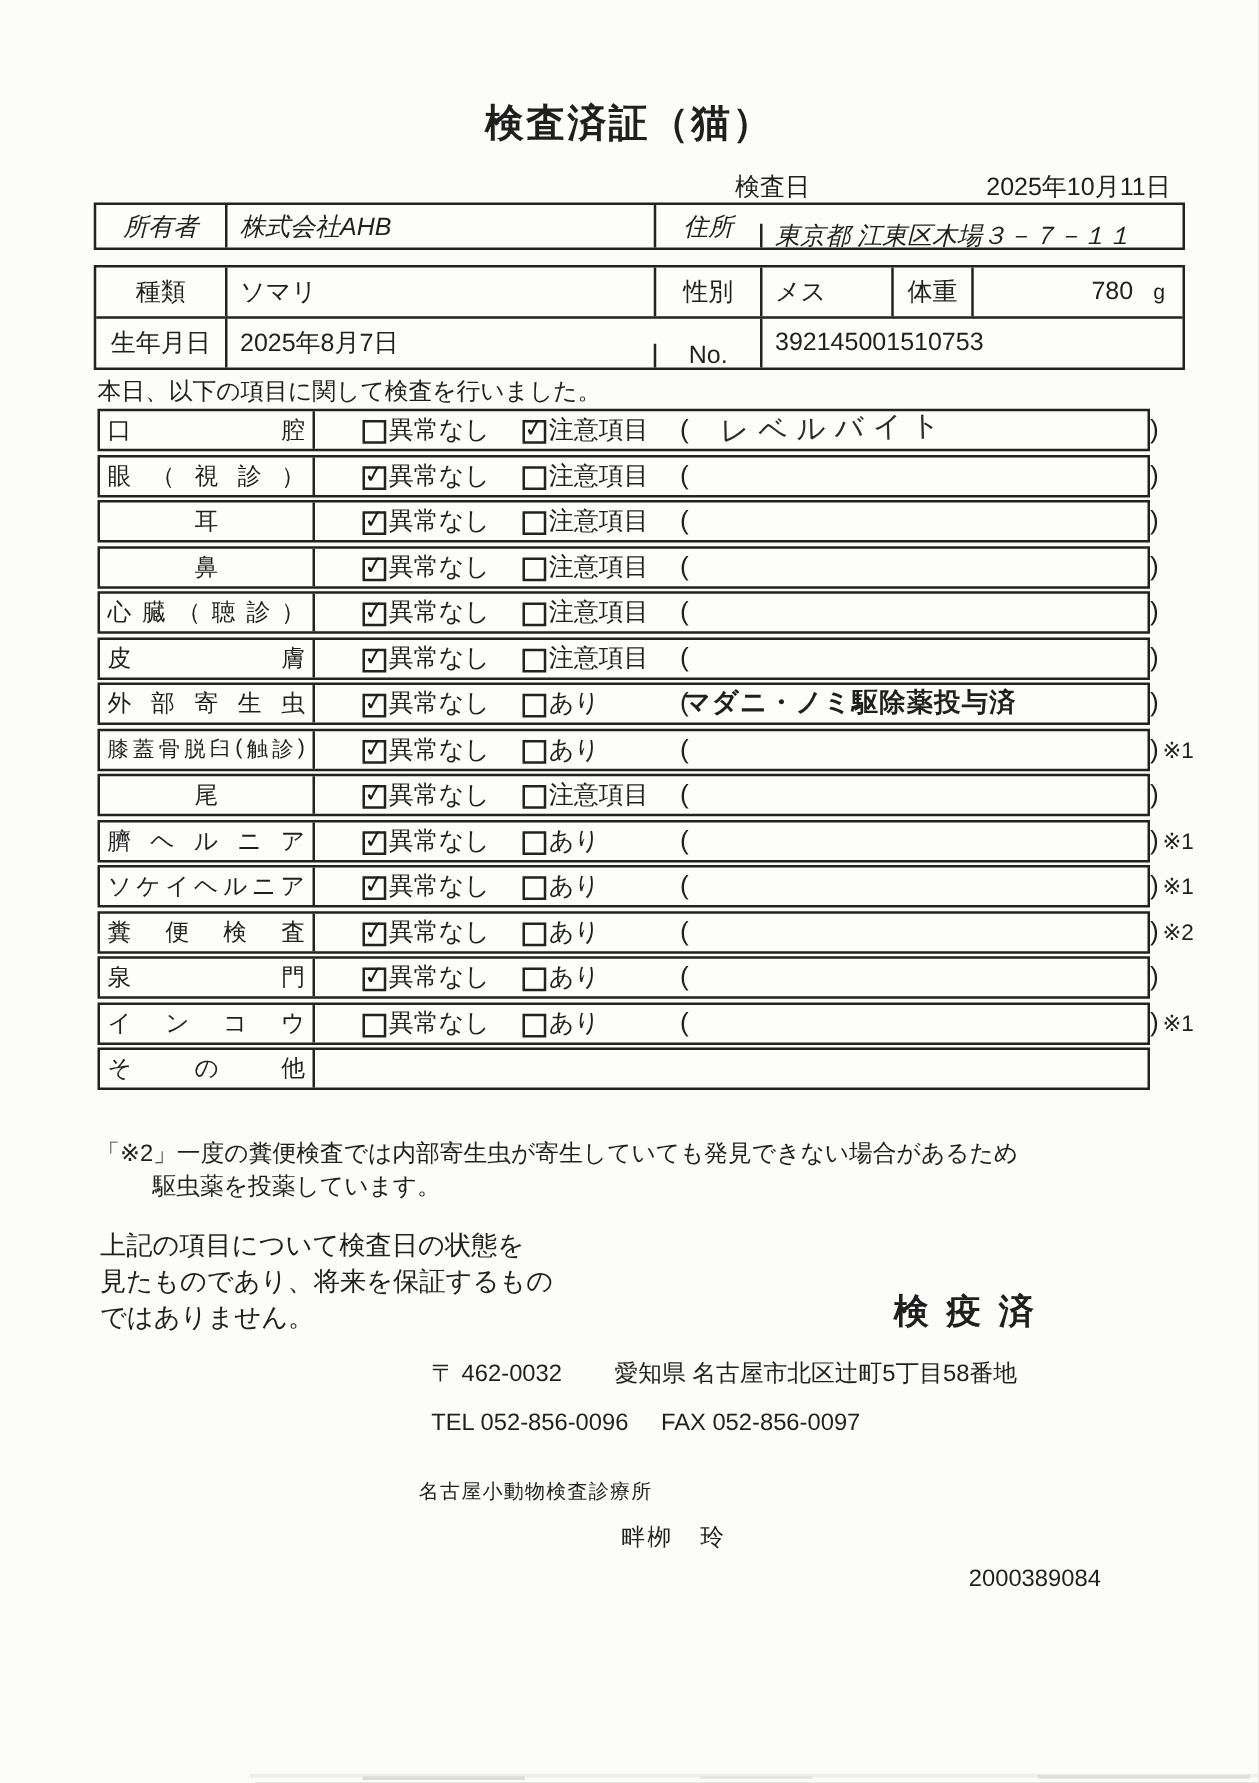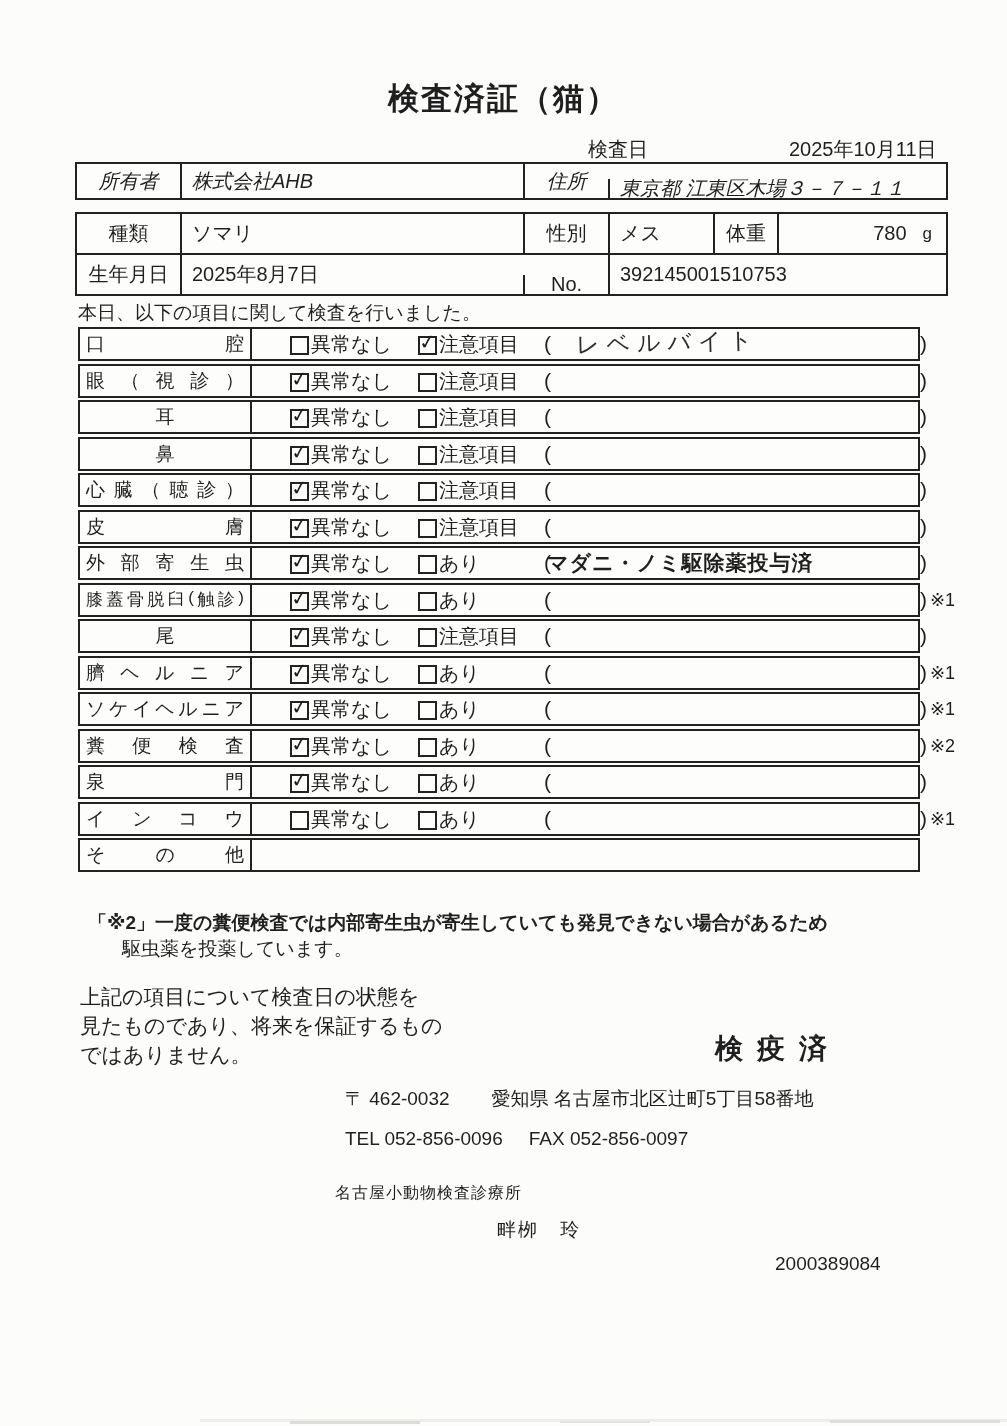--- a/index.html
+++ b/index.html
@@ -103,21 +103,21 @@
     font-size:21px;font-weight:700;letter-spacing:1px;
   }
   .row-mark{
     position:absolute;left:850px;top:0;
     line-height:30px;font-size:18px;font-weight:500;white-space:nowrap;
   }
 
   
   .fn{font-size:19px;font-weight:500;white-space:nowrap;}
   .fn1{left:78px;top:884px;}
-  .fn2{left:88px;top:910px;font-weight:bold;}
+  .fn2{left:77px;top:910px;}
   .fn3{left:122px;top:936px;}
 
   .disclaimer{
     left:80px;top:982px;
     font-size:21px;font-weight:500;line-height:29px;
     white-space:pre-line;
   }
   .stamp{
     left:715px;top:1030px;
     font-size:28px;font-weight:600;letter-spacing:14px;white-space:nowrap;

